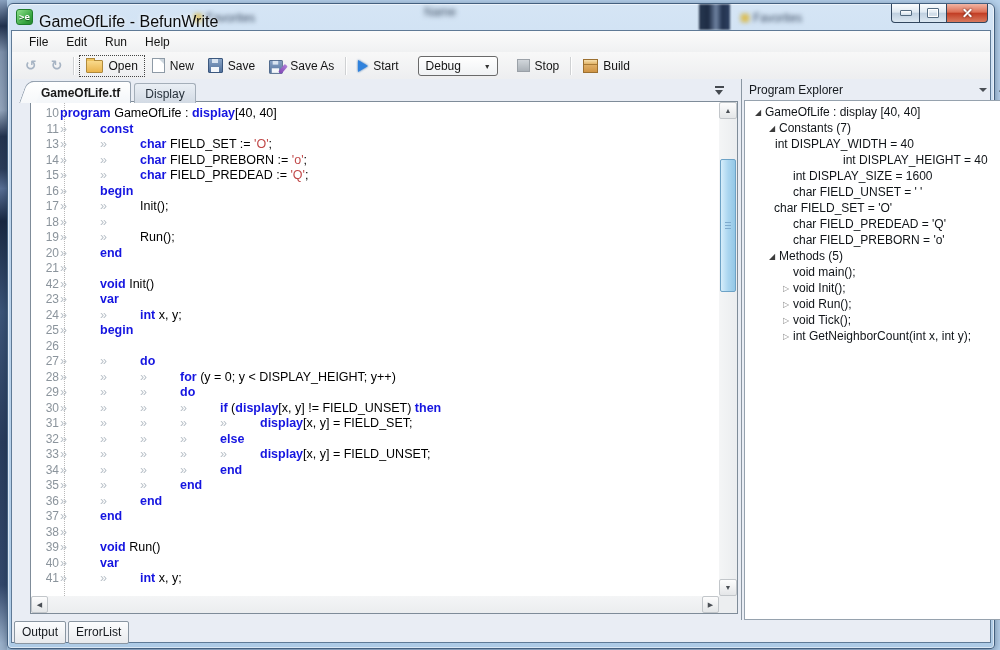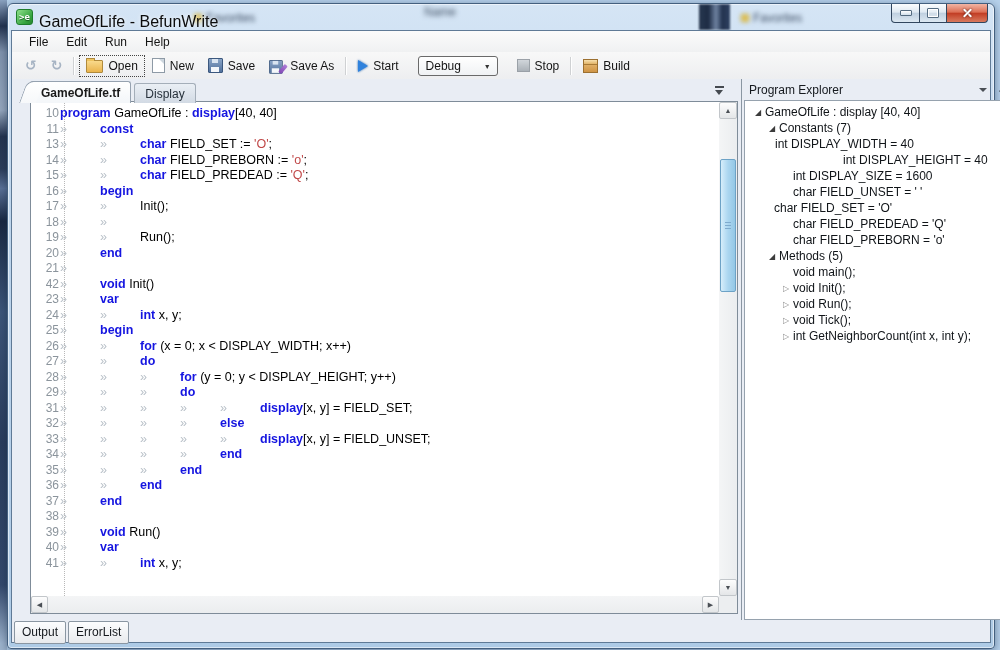--- a/index.html
+++ b/index.html
@@ -257,24 +257,25 @@
               <div class="code-row"><span class="ln">16</span><span class="cd"><span class="tab">»</span><span class="kw">begin</span></span></div>
               <div class="code-row"><span class="ln">17</span><span class="cd"><span class="tab">»</span><span class="tab">»</span><span class="pl">Init();</span></span></div>
               <div class="code-row"><span class="ln">18</span><span class="cd"><span class="tab">»</span><span class="tab">»</span></span></div>
               <div class="code-row"><span class="ln">19</span><span class="cd"><span class="tab">»</span><span class="tab">»</span><span class="pl">Run();</span></span></div>
               <div class="code-row"><span class="ln">20</span><span class="cd"><span class="tab">»</span><span class="kw">end</span></span></div>
               <div class="code-row"><span class="ln">21</span><span class="cd"><span class="tab">»</span></span></div>
               <div class="code-row"><span class="ln">42</span><span class="cd"><span class="tab">»</span><span class="kw">void</span><span class="pl"> Init()</span></span></div>
               <div class="code-row"><span class="ln">23</span><span class="cd"><span class="tab">»</span><span class="kw">var</span></span></div>
               <div class="code-row"><span class="ln">24</span><span class="cd"><span class="tab">»</span><span class="tab">»</span><span class="kw">int</span><span class="pl"> x, y;</span></span></div>
               <div class="code-row"><span class="ln">25</span><span class="cd"><span class="tab">»</span><span class="kw">begin</span></span></div>
-              <div class="code-row"><span class="ln">26</span><span class="cd"><span class="tab">»</span><span class="tab">»</span><span class="kw">for</span><span class="pl"> (x = 0; x &lt; DISPLAY_WIDTH; x++)</span></span></div>
+              <div class="code-row"><span class="ln">26</span></div>
               <div class="code-row"><span class="ln">27</span><span class="cd"><span class="tab">»</span><span class="tab">»</span><span class="kw">do</span></span></div>
               <div class="code-row"><span class="ln">28</span><span class="cd"><span class="tab">»</span><span class="tab">»</span><span class="tab">»</span><span class="kw">for</span><span class="pl"> (y = 0; y &lt; DISPLAY_HEIGHT; y++)</span></span></div>
               <div class="code-row"><span class="ln">29</span><span class="cd"><span class="tab">»</span><span class="tab">»</span><span class="tab">»</span><span class="kw">do</span></span></div>
+              <div class="code-row"><span class="ln">30</span><span class="cd"><span class="tab">»</span><span class="tab">»</span><span class="tab">»</span><span class="tab">»</span><span class="kw">if</span><span class="pl"> (</span><span class="kw">display</span><span class="pl">[x, y] != FIELD_UNSET) </span><span class="kw">then</span></span></div>
               <div class="code-row"><span class="ln">31</span><span class="cd"><span class="tab">»</span><span class="tab">»</span><span class="tab">»</span><span class="tab">»</span><span class="tab">»</span><span class="kw">display</span><span class="pl">[x, y] = FIELD_SET;</span></span></div>
               <div class="code-row"><span class="ln">32</span><span class="cd"><span class="tab">»</span><span class="tab">»</span><span class="tab">»</span><span class="tab">»</span><span class="kw">else</span></span></div>
               <div class="code-row"><span class="ln">33</span><span class="cd"><span class="tab">»</span><span class="tab">»</span><span class="tab">»</span><span class="tab">»</span><span class="tab">»</span><span class="kw">display</span><span class="pl">[x, y] = FIELD_UNSET;</span></span></div>
               <div class="code-row"><span class="ln">34</span><span class="cd"><span class="tab">»</span><span class="tab">»</span><span class="tab">»</span><span class="tab">»</span><span class="kw">end</span></span></div>
               <div class="code-row"><span class="ln">35</span><span class="cd"><span class="tab">»</span><span class="tab">»</span><span class="tab">»</span><span class="kw">end</span></span></div>
               <div class="code-row"><span class="ln">36</span><span class="cd"><span class="tab">»</span><span class="tab">»</span><span class="kw">end</span></span></div>
               <div class="code-row"><span class="ln">37</span><span class="cd"><span class="tab">»</span><span class="kw">end</span></span></div>
               <div class="code-row"><span class="ln">38</span><span class="cd"><span class="tab">»</span></span></div>
               <div class="code-row"><span class="ln">39</span><span class="cd"><span class="tab">»</span><span class="kw">void</span><span class="pl"> Run()</span></span></div>
               <div class="code-row"><span class="ln">40</span><span class="cd"><span class="tab">»</span><span class="kw">var</span></span></div>

